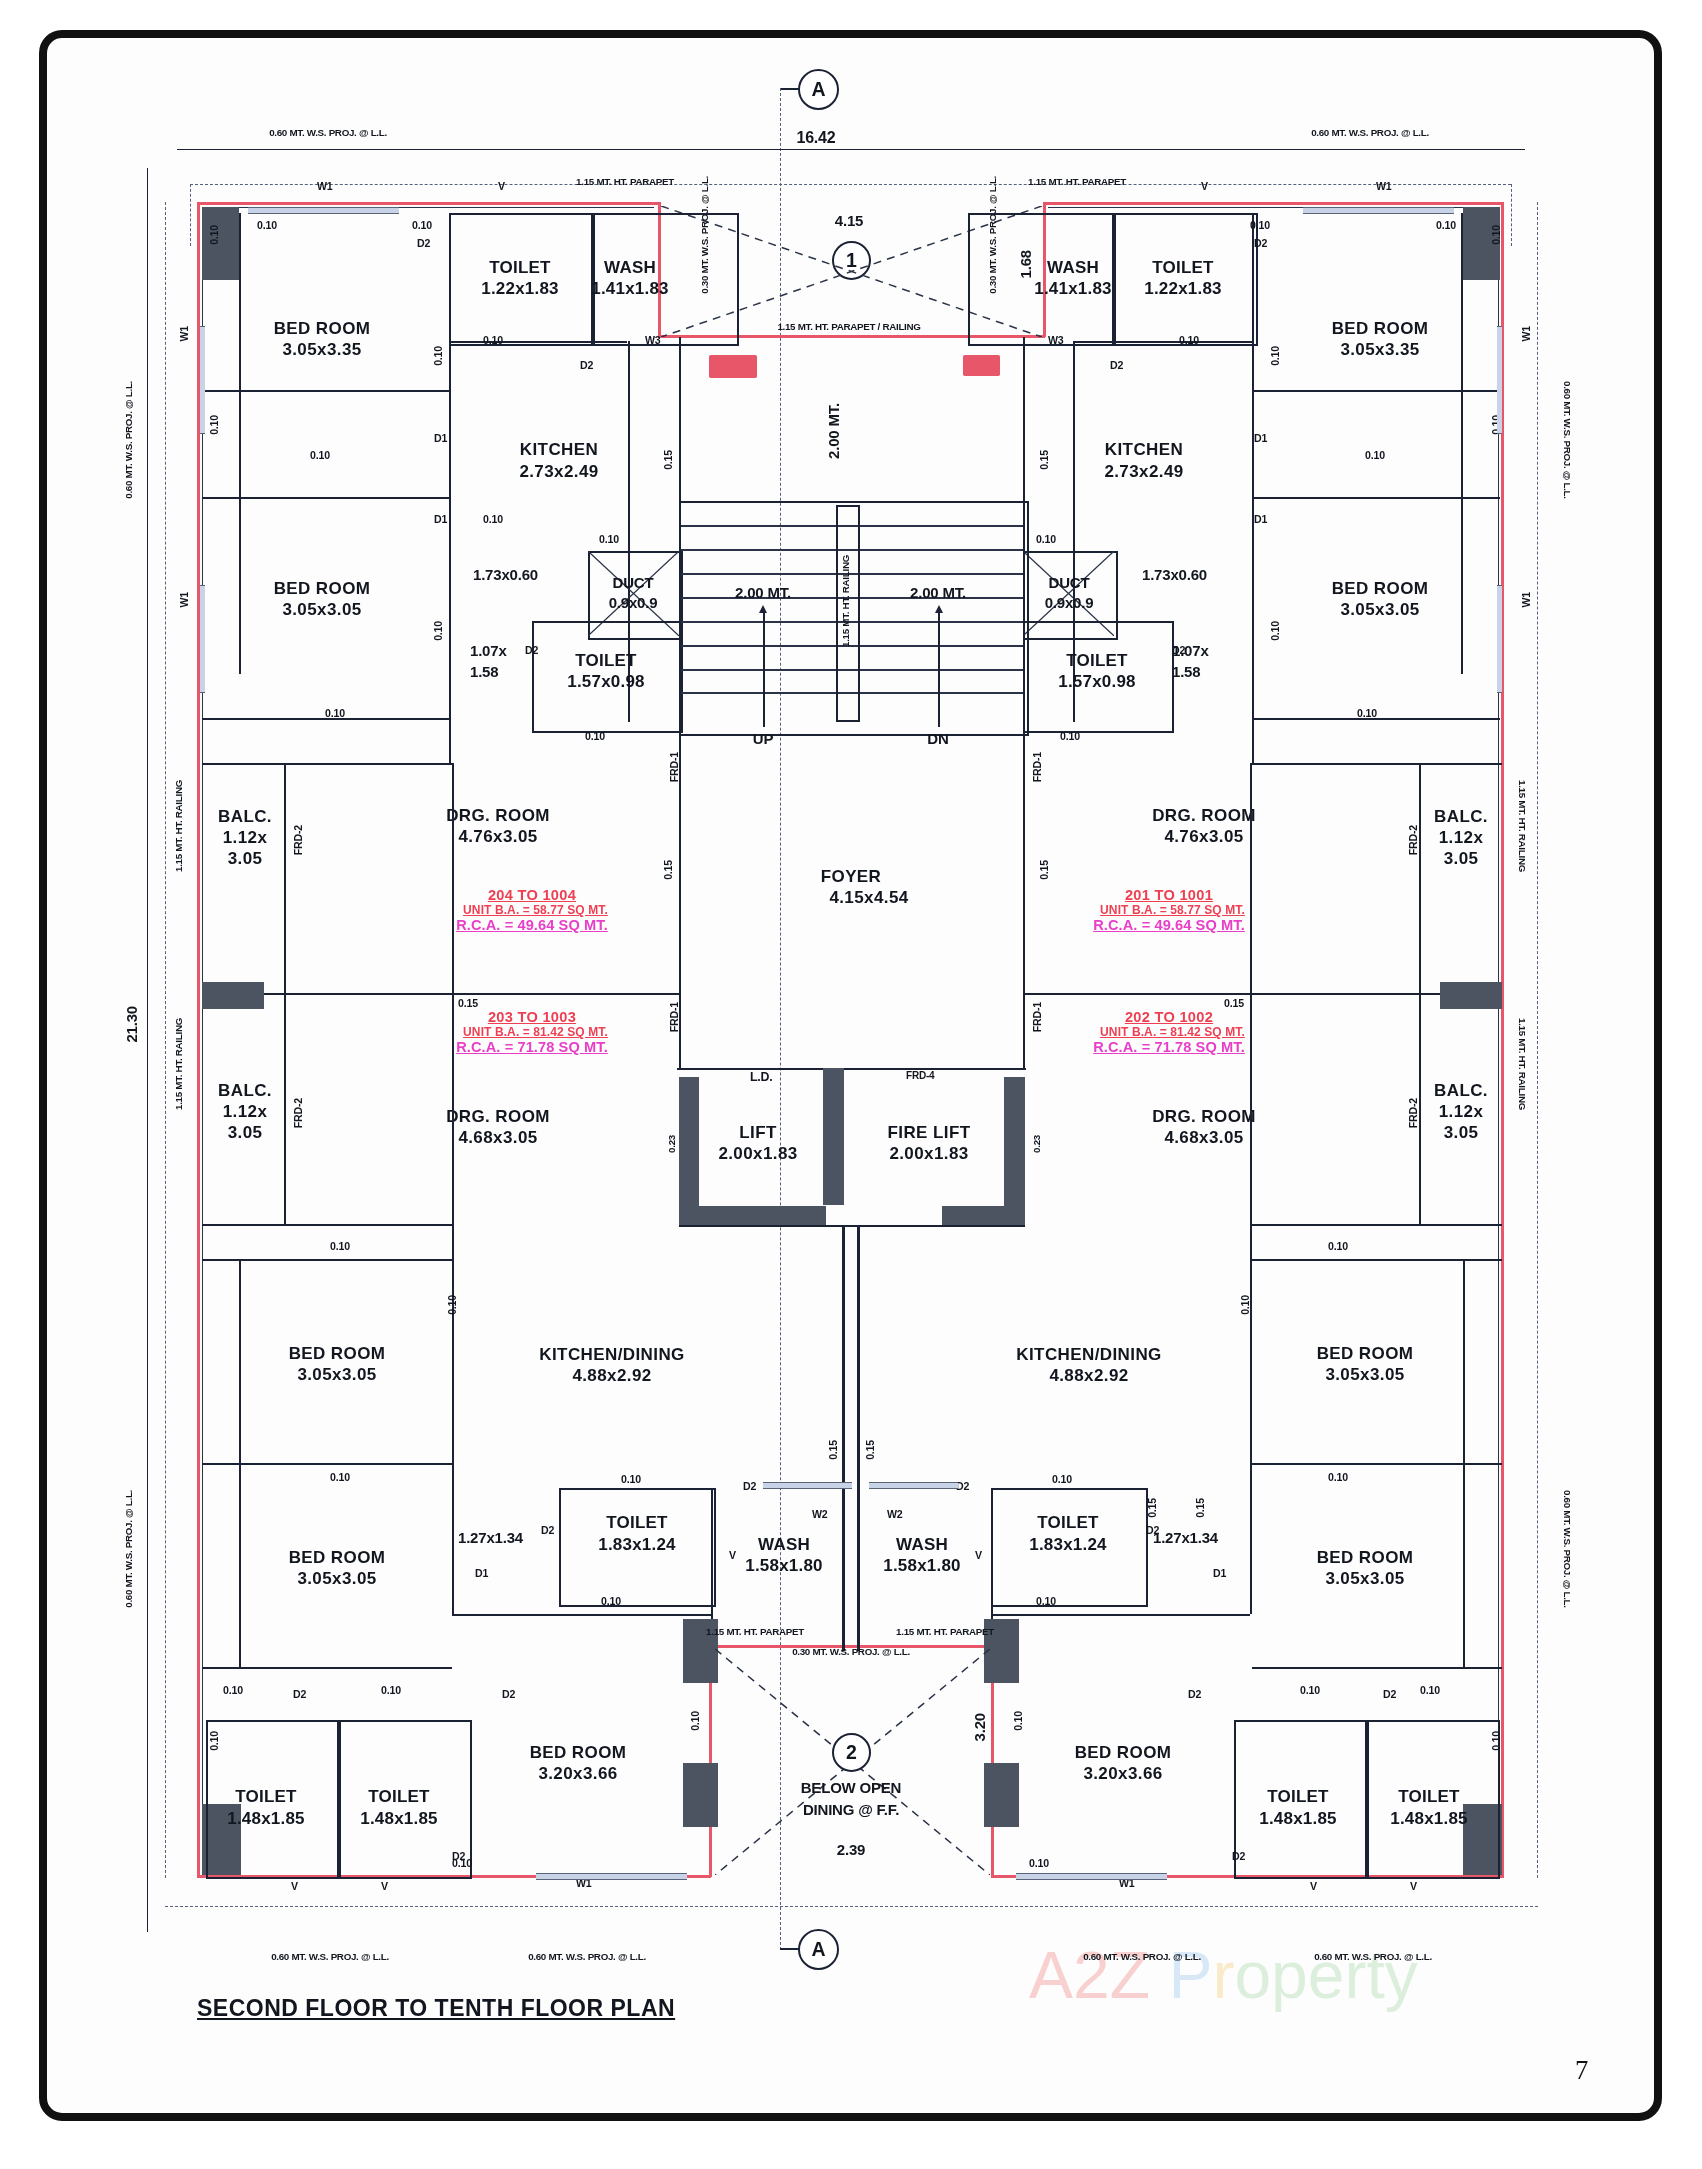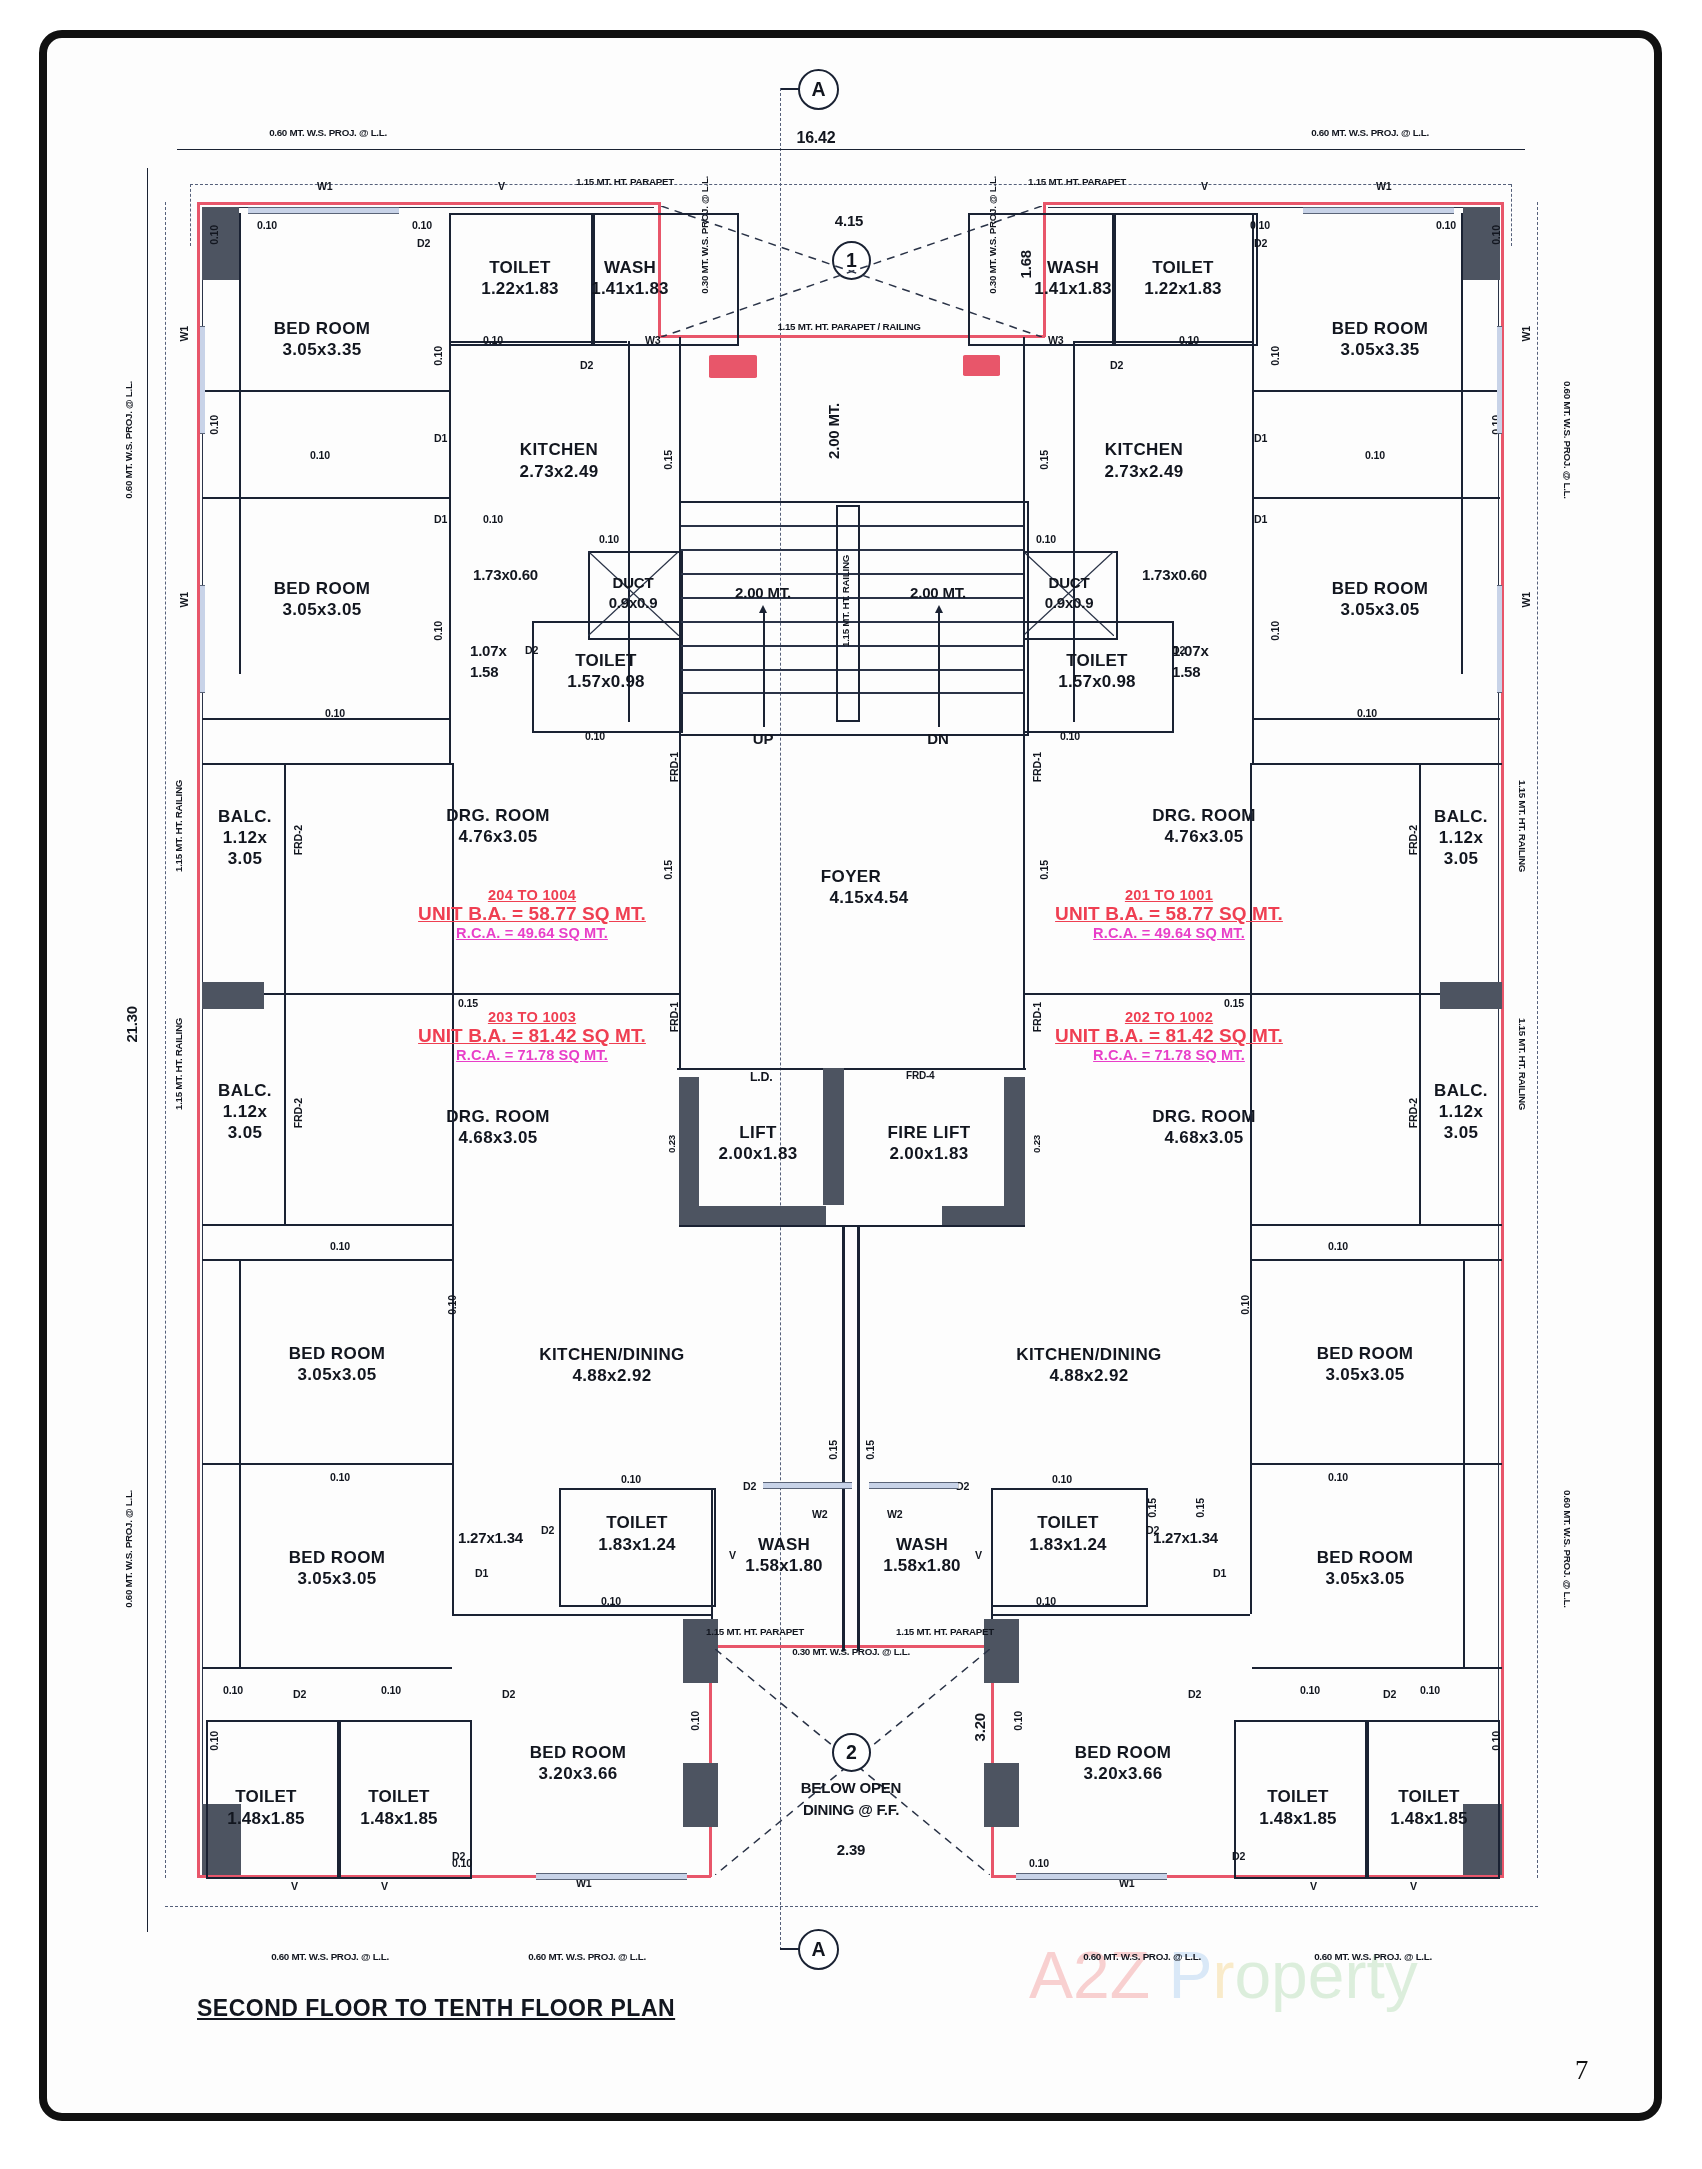--- a/index.html
+++ b/index.html
@@ -33,21 +33,21 @@
   .red{position:absolute;background:#e8566a;}
   .dash{position:absolute;border-top:1.3px dashed #55607a;}
   .dashv{position:absolute;border-left:1.3px dashed #55607a;}
   .glass{position:absolute;background:#c8d3e8;border-top:0.9px solid #5a6478;border-bottom:0.9px solid #5a6478;}
   .circle{position:absolute;border:2.3px solid #1a2233;border-radius:50%;background:#fff;
           display:flex;align-items:center;justify-content:center;font-size:19.5px;font-weight:bold;color:#12161f;}
   .room-box{position:absolute;border:2.1px solid #1a2233;background:transparent;}
   
   .unit{position:absolute;transform:translateX(-50%);text-align:center;}
   .unit .u1{font-size:14.6px;font-weight:bold;color:#ef3f52;text-decoration:underline;letter-spacing:0.3px;}
-  .unit .u2{font-size:19px;font-weight:bold;color:#ef3f52;text-decoration:underline;letter-spacing:0.1px;}
+  .unit .u2{font-size:12px;font-weight:bold;color:#ef3f52;text-decoration:underline;letter-spacing:0.1px;text-align:right;}
   .unit .u3{font-size:14.6px;font-weight:bold;color:#e83ec8;text-decoration:underline;letter-spacing:0.1px;}
   
   .wm1{position:absolute;font-size:50px;color:#d9d9d9;font-weight:normal;opacity:.75;letter-spacing:0.4px;}
   .wmbig{position:absolute;font-size:66px;font-weight:normal;letter-spacing:0px;opacity:.38;}
   .wmbig span.a{color:#f08a8a;} .wmbig span.b{color:#9fc7ef;}
   .wmbig span.c2{color:#f5cf7a;} .wmbig span.d{color:#a9d8a9;}
   .pageno{position:absolute;font-size:26.6px;font-style:normal;color:#111;font-family:"Liberation Serif",serif;}
   .title{position:absolute;font-size:23px;font-weight:bold;color:#12161f;
          text-decoration:underline;letter-spacing:0.5px;}
   

